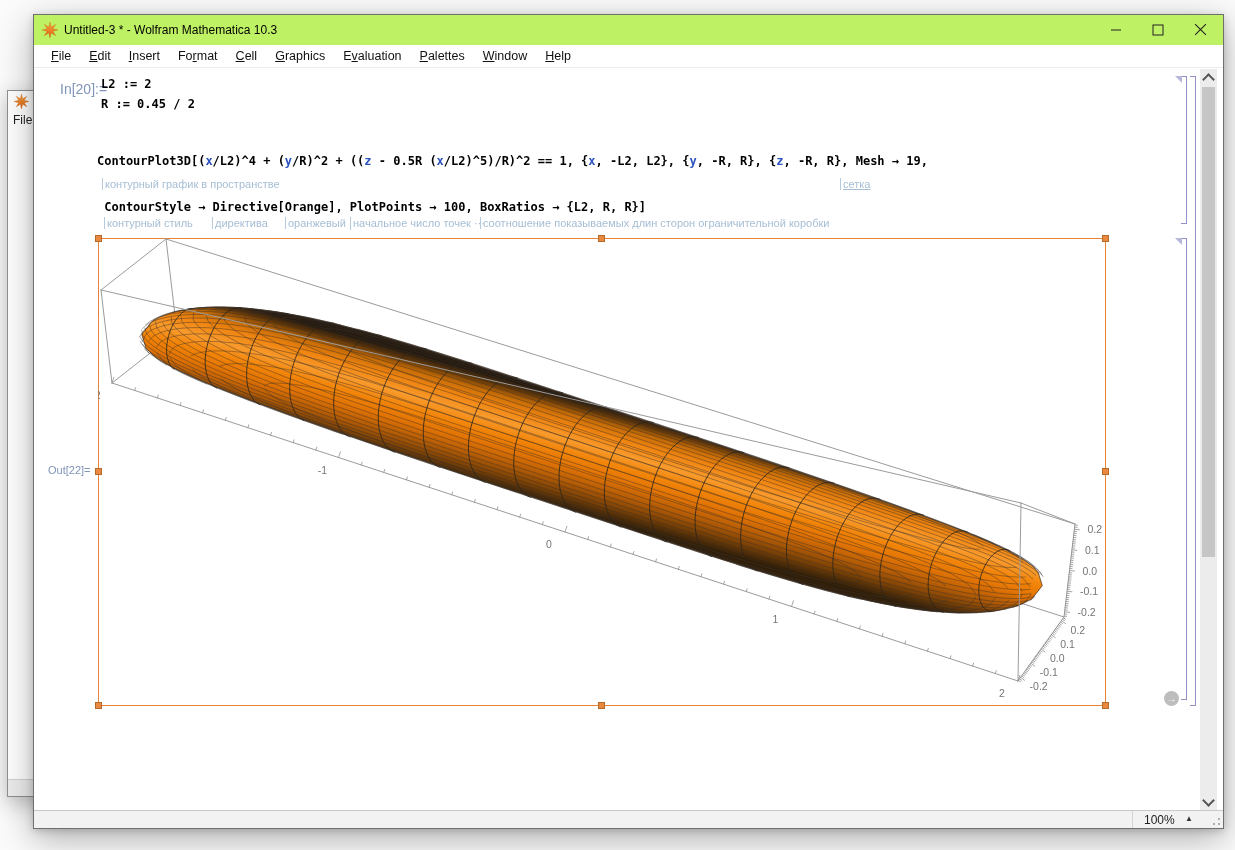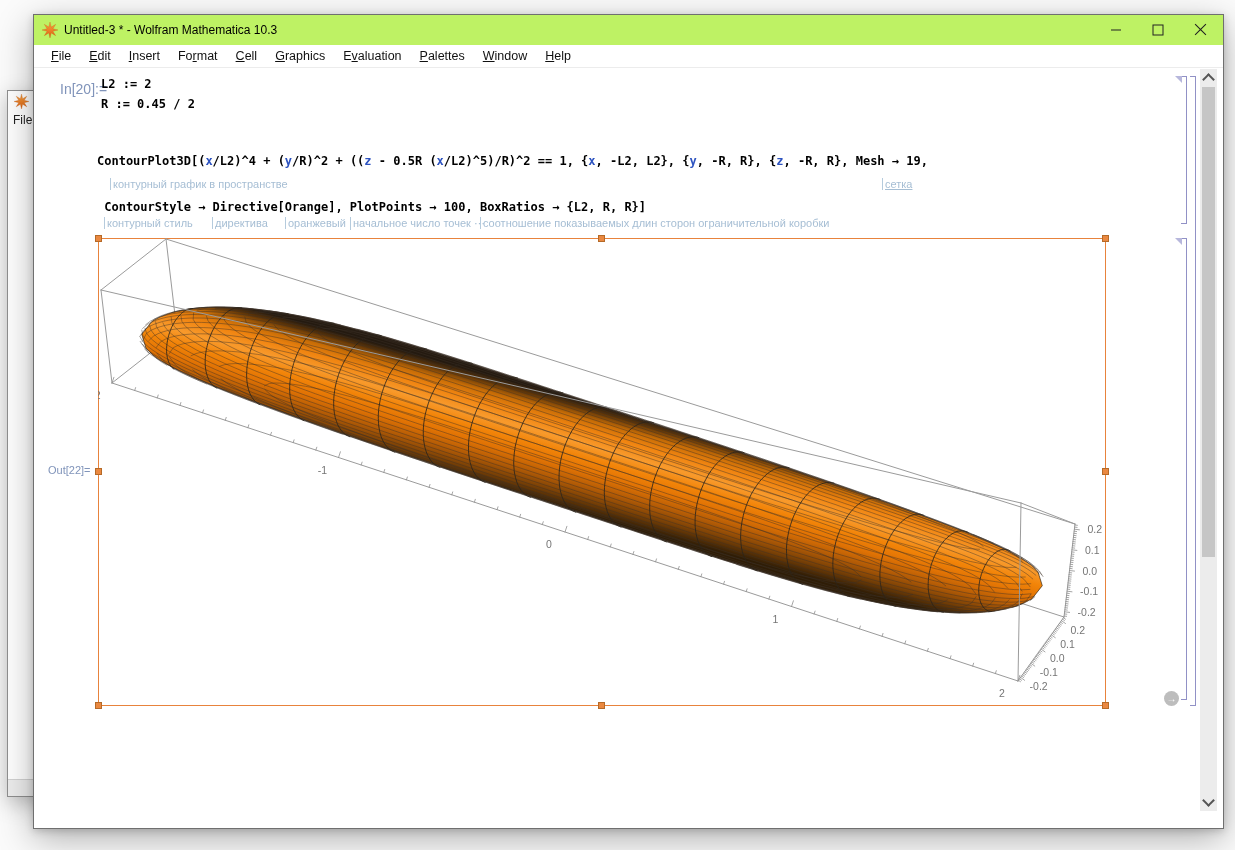--- a/index.html
+++ b/index.html
@@ -138,22 +138,22 @@
       </div>
 
     <div class="content">
 
       <span class="cell-label in-label">In[20]:=</span>
       <div class="code" style="left:67px;top:8px;">L2 := 2</div>
       <div class="code" style="left:67px;top:28px;">R := 0.45 / 2</div>
 
       <div class="code" id="code3" style="left:63px;top:85px;"><span class="seg-k">ContourPlot3D[(</span><span class="seg-v">x</span><span class="seg-k">/L2)^4 + (</span><span class="seg-v">y</span><span class="seg-k">/R)^2 + ((</span><span class="seg-v">z</span><span class="seg-k"> - 0.5R (</span><span class="seg-v">x</span><span class="seg-k">/L2)^5)/R)^2 == 1, {</span><span class="seg-v">x</span><span class="seg-k">, -L2, L2}, {</span><span class="seg-v">y</span><span class="seg-k">, -R, R}, {</span><span class="seg-v">z</span><span class="seg-k">, -R, R}, Mesh → 19,</span></div>
       <div class="ann-row" id="ann1" style="top:109px;">
-          <span class="ann" style="left: 76px;">контурный график в пространстве</span>
-          <span class="ann" style="left: 848px; text-decoration: underline;">сетка</span>
+          <span class="ann" style="left: 68px;">контурный график в пространстве</span>
+          <span class="ann" style="left: 806px; text-decoration: underline;">сетка</span>
         </div>
 
       <div class="code" style="left:63px;top:131px;"> ContourStyle → Directive[Orange], PlotPoints → 100, BoxRatios → {L2, R, R}]</div>
       <div class="ann-row" id="ann2" style="top:148px;">
           <span class="ann" style="left: 70px;">контурный стиль</span>
           <span class="ann" style="left: 178px;">директива</span>
           <span class="ann" style="left: 251px; text-align: center;">оранжевый</span>
           <span class="ann" style="left: 316px;">начальное число точек ⋯</span>
           <span class="ann" style="left: 446px;">соотношение показываемых длин сторон ограничительной коробки</span>
         </div>
@@ -426,14 +426,24 @@
 
       <div class="sugg">→</div>
     </div>
 
     <div class="vscroll">
       <div class="chev up"></div>
       <div class="vthumb"></div>
       <div class="chev down"></div>
     </div>
 
+    <div class="statusbar">
+      <div class="s-div"></div>
+      <span class="zoom-label">100%</span>
+      <span class="ztri">▲</span>
+      <div class="grip">
+        <i style="right:0;bottom:0;"></i>
+          <i style="right:5px;bottom:0;"></i>
+          <i style="right:0;bottom:5px;"></i>
+      </div>
+    </div>
   </div>
 </div>
 
 </body></html>

